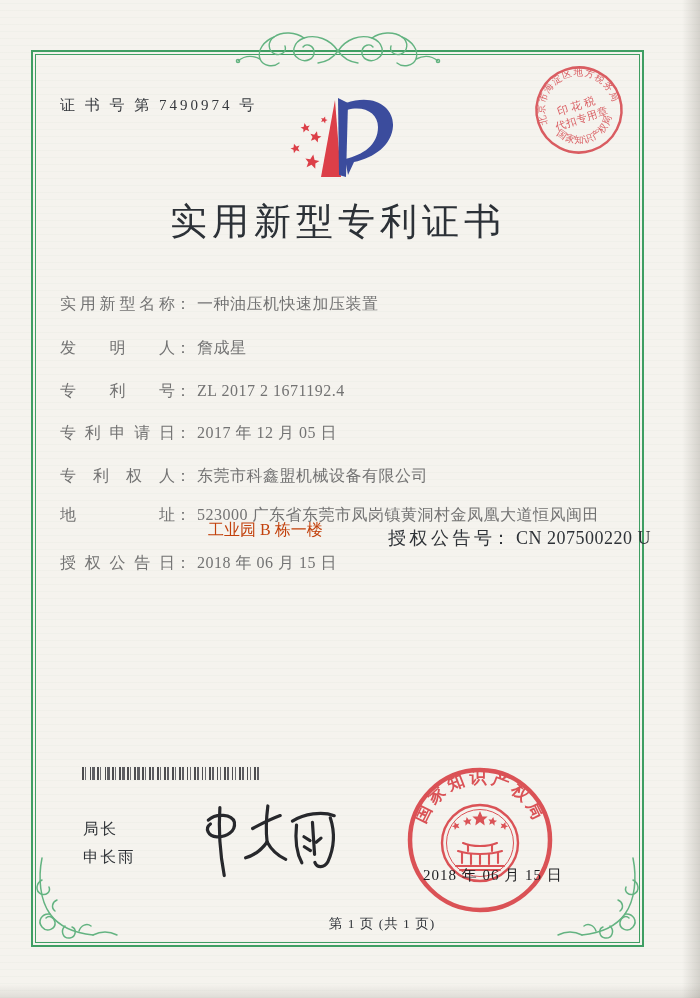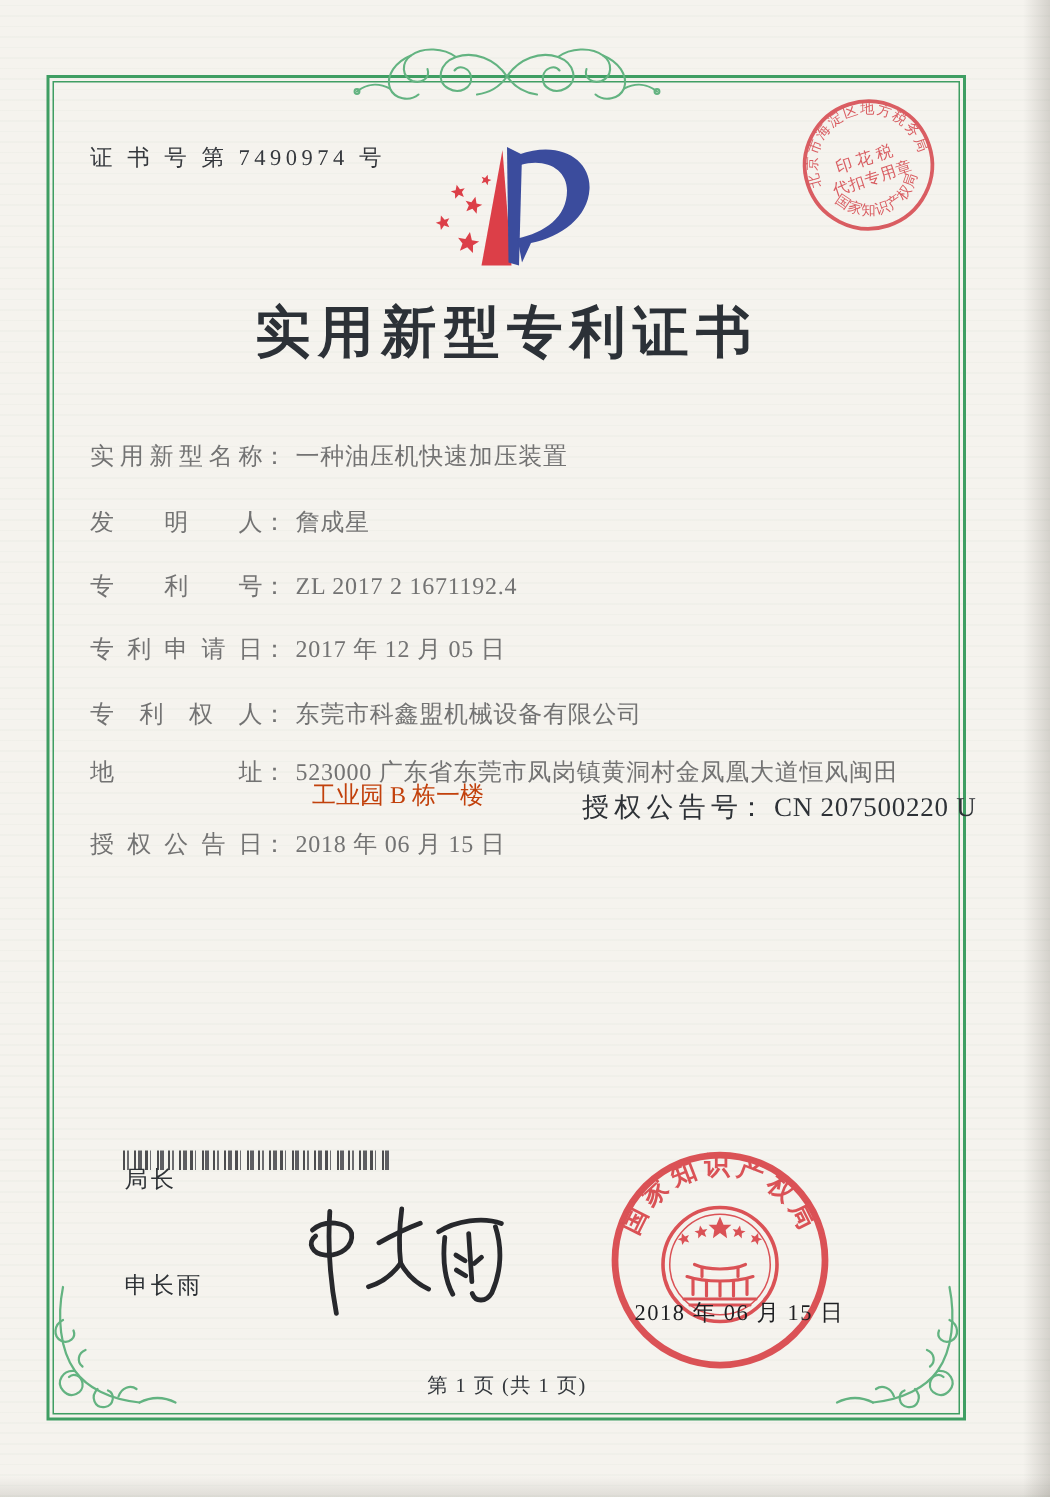--- a/index.html
+++ b/index.html
@@ -31,21 +31,21 @@
     content:"";position:absolute;inset:2px;border:1px solid #3f9e63;
   }
   .orn{position:absolute;}
   .cert-no{
     position:absolute;left:60px;top:96px;
     font-size:15px;letter-spacing:3px;color:#35383d;white-space:nowrap;
   }
   .logo{position:absolute;left:288px;top:98px;}
   .doc-title{
     position:absolute;left:31px;top:197px;width:614px;text-align:center;
-    font-size:37px;font-weight:bold;letter-spacing:5px;color:#2c3137;white-space:nowrap;
+    font-size:37px;font-weight:normal;letter-spacing:5px;color:#2c3137;white-space:nowrap;
   }
   .row{position:absolute;left:60px;font-size:16px;color:#737373;white-space:nowrap;}
   .fl{display:inline-block;width:115px;text-align:justify;text-align-last:justify;vertical-align:top;}
   .fl-sm{display:inline-block;width:104px;text-align:justify;text-align-last:justify;vertical-align:top;}
   .colon{display:inline-block;margin-right:6px;}
   .fv{letter-spacing:0.5px;}
   .addr2{position:absolute;left:196px;top:520px;font-size:16px;color:#c2410c;white-space:nowrap;margin-left:12px;}
   .grant-right{position:absolute;left:388px;top:526px;font-size:18px;color:#2e3237;white-space:nowrap;}
   .body-text{
     position:absolute;left:60px;top:580px;width:580px;
@@ -54,32 +54,32 @@
   .body-text p{margin:0;text-indent:2em;}
   .barcode{
     position:absolute;left:82px;top:767px;width:178px;height:13px;
     background:repeating-linear-gradient(90deg,
       #2f2f33 0 1.5px,#f4f3ee 1.5px 3px,
       #55555a 3px 4px,#f4f3ee 4px 7.5px,
       #2f2f33 7.5px 9px,#f4f3ee 9px 10px,
       #44444a 10px 12.5px,#f4f3ee 12.5px 15px);
     opacity:.85;
   }
-  .officer-title{position:absolute;left:83px;top:776px;font-size:15.5px;letter-spacing:2px;color:#2e3236;}
+  .officer-title{position:absolute;left:83px;top:819px;font-size:15.5px;letter-spacing:2px;color:#2e3236;}
   .officer-name{position:absolute;left:83px;top:847px;font-size:15.5px;letter-spacing:2px;color:#2e3236;}
   .signature{position:absolute;left:193px;top:800px;transform:rotate(-2deg);}
   .seal{position:absolute;left:405px;top:765px;opacity:.92;mix-blend-mode:multiply;}
   .seal-date{
     position:absolute;left:423px;top:866px;font-size:15px;letter-spacing:1px;
     color:#1d1e21;white-space:nowrap;z-index:5;
   }
   .tax-stamp{position:absolute;left:533px;top:64px;transform:rotate(-18deg);opacity:.9;mix-blend-mode:multiply;}
   .page-footer{
     position:absolute;left:31px;top:915px;width:614px;text-align:center;
-    font-size:13.5px;letter-spacing:1px;color:#33373c;
+    font-size:13.5px;letter-spacing:1px;color:#33373c;padding-left:44px;
   }
 </style>
 </head>
 <body>
 
 <div class="paper-texture"></div>
 
 <div class="frame"></div>
 
 <svg class="orn" style="left:230px;top:30px;" width="216" height="40" viewBox="0 0 216 40">

